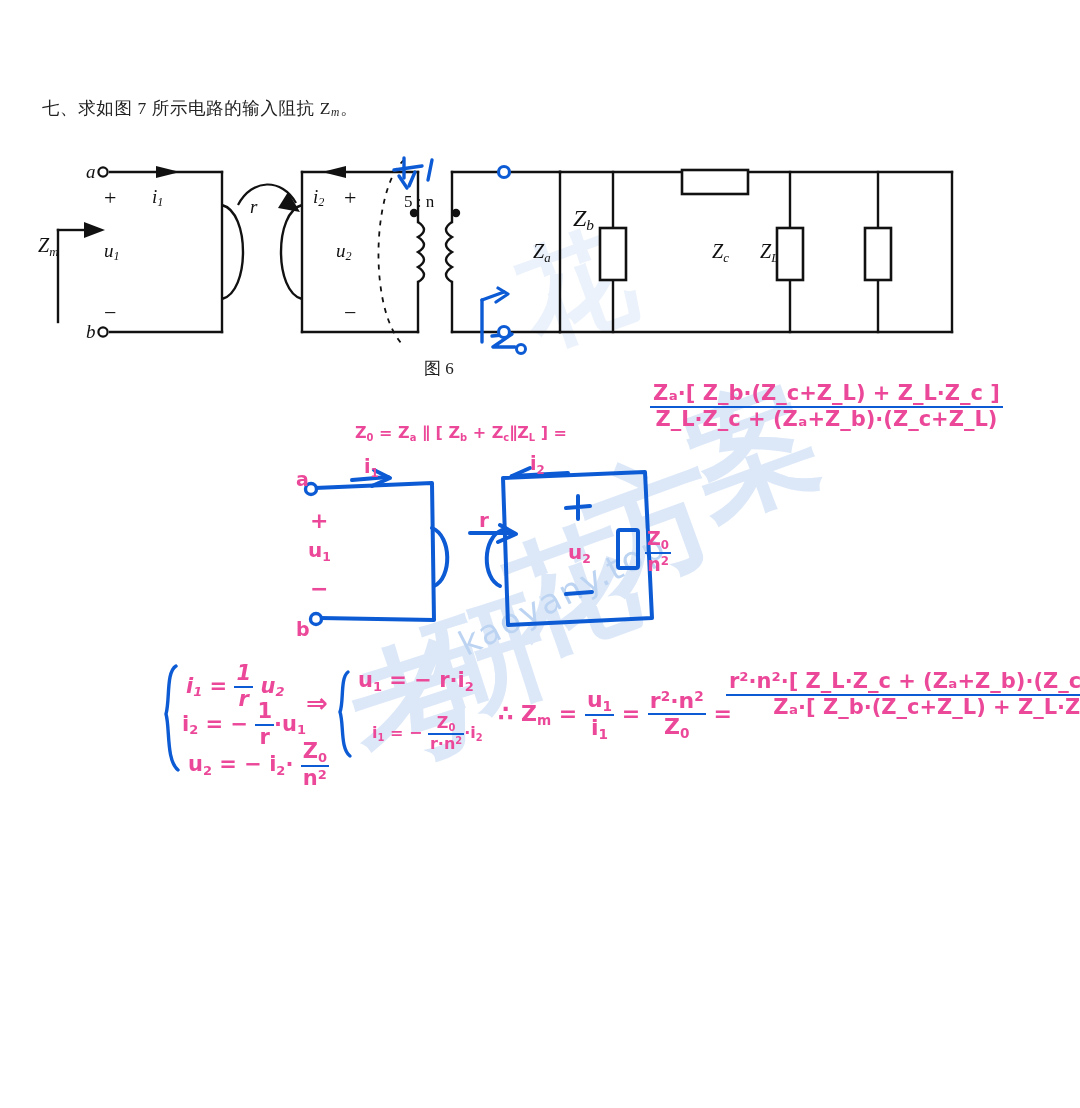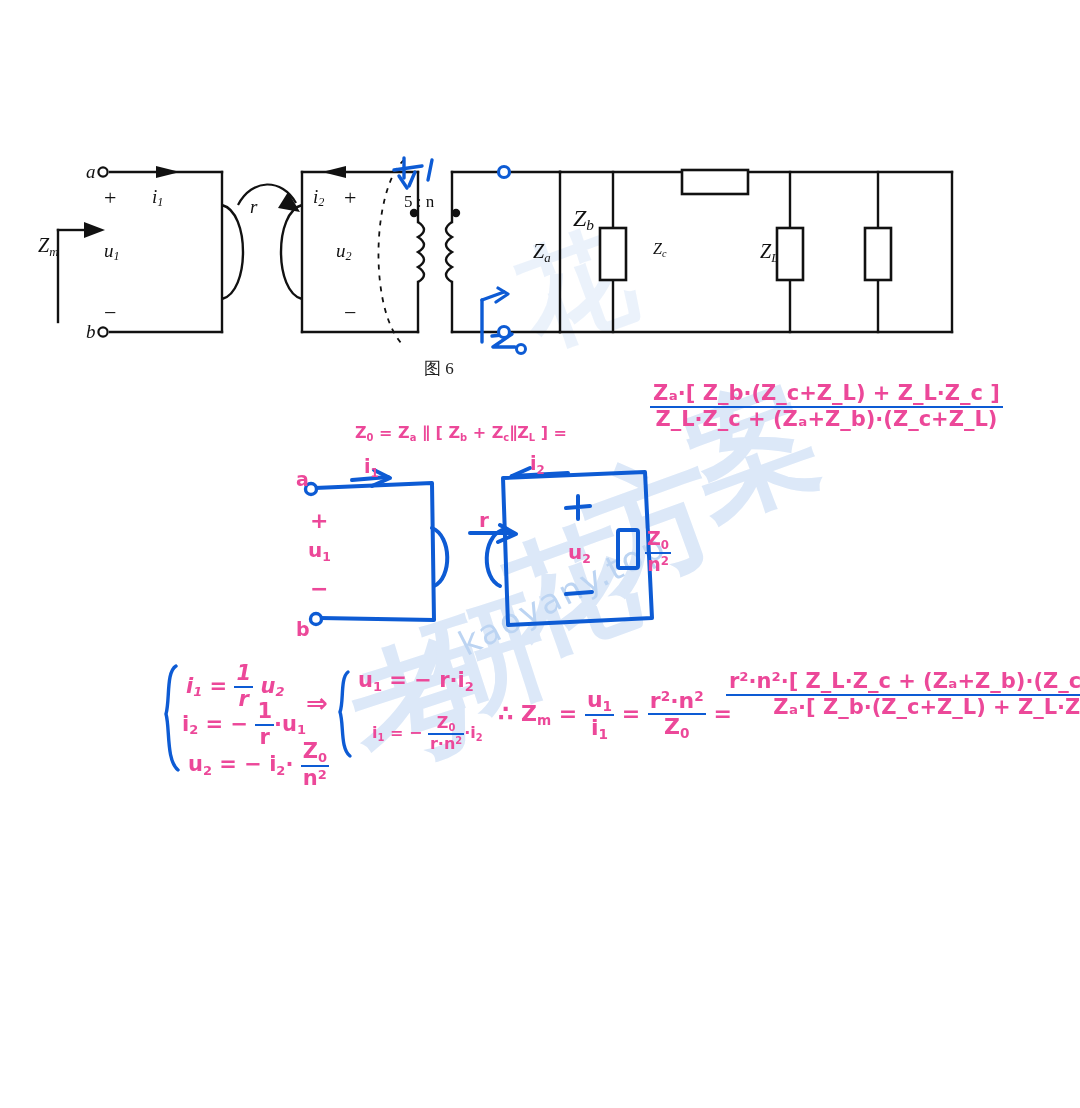--- a/index.html
+++ b/index.html
@@ -71,20 +71,23 @@
   <div class="wm-layer">
     <div class="wm-cjk" style="left:352px;top:618px;font-size:128px;transform:rotate(-18deg);">考</div>
     <div class="wm-cjk" style="left:428px;top:578px;font-size:120px;transform:rotate(-18deg);">研</div>
     <div class="wm-cjk" style="left:508px;top:508px;font-size:126px;transform:rotate(-20deg);">花</div>
     <div class="wm-cjk" style="left:588px;top:436px;font-size:130px;transform:rotate(-20deg);">方</div>
     <div class="wm-cjk" style="left:690px;top:368px;font-size:126px;transform:rotate(-20deg);">案</div>
     <div class="wm-cjk" style="left:520px;top:214px;font-size:112px;transform:rotate(-20deg);opacity:.55;">花</div>
     <div class="wm-url">kaoyany.top</div>
   </div>
 
+  <div class="problem">
+    <span>七、求如图 7 所示电路的输入阻抗 Z</span><span class="it" style="font-style:italic"></span><span class="sub">m</span><span>。</span>
+  </div>
 
   <svg class="layer">
     <g stroke="#111" stroke-width="2.4" fill="none" stroke-linecap="square">
 
       <line x1="110" y1="172" x2="222" y2="172"></line>
       <line x1="222" y1="172" x2="222" y2="332"></line>
       <line x1="110" y1="332" x2="222" y2="332"></line>
 
       <line x1="58" y1="230" x2="58" y2="322"></line>
       <line x1="58" y1="230" x2="84" y2="230"></line>
@@ -173,21 +176,21 @@
   <div class="lab up" style="left:344px;top:300px;font-size:22px;">
     <span>−</span></div>
   <div class="lab" style="left:336px;top:240px;font-size:19px;">
     <span>u</span><span class="sub">2</span></div>
   <div class="lab up" style="left:404px;top:192px;font-size:17px;font-style:normal;">
     <span>5 : n</span></div>
   <div class="lab" style="left:533px;top:240px;font-size:20px;">
     <span>Z</span><span class="sub">a</span></div>
   <div class="lab" style="left:573px;top:205px;font-size:24px;">
     <span>Z</span><span class="sub">b</span></div>
-  <div class="lab" style="left:653px;top:240px;font-size:16px;">
+  <div class="lab" style="left:712px;top:240px;font-size:20px;">
     <span>Z</span><span class="sub">c</span></div>
   <div class="lab" style="left:760px;top:240px;font-size:20px;">
     <span>Z</span><span class="sub">L</span></div>
 
   <div class="fig-caption">图 6</div>
 
   <svg class="layer">
     <g stroke="#0d5bd4" stroke-width="3.4" fill="none" stroke-linecap="round" stroke-linejoin="round">
 
       <line x1="404" y1="158" x2="404" y2="178"></line>

